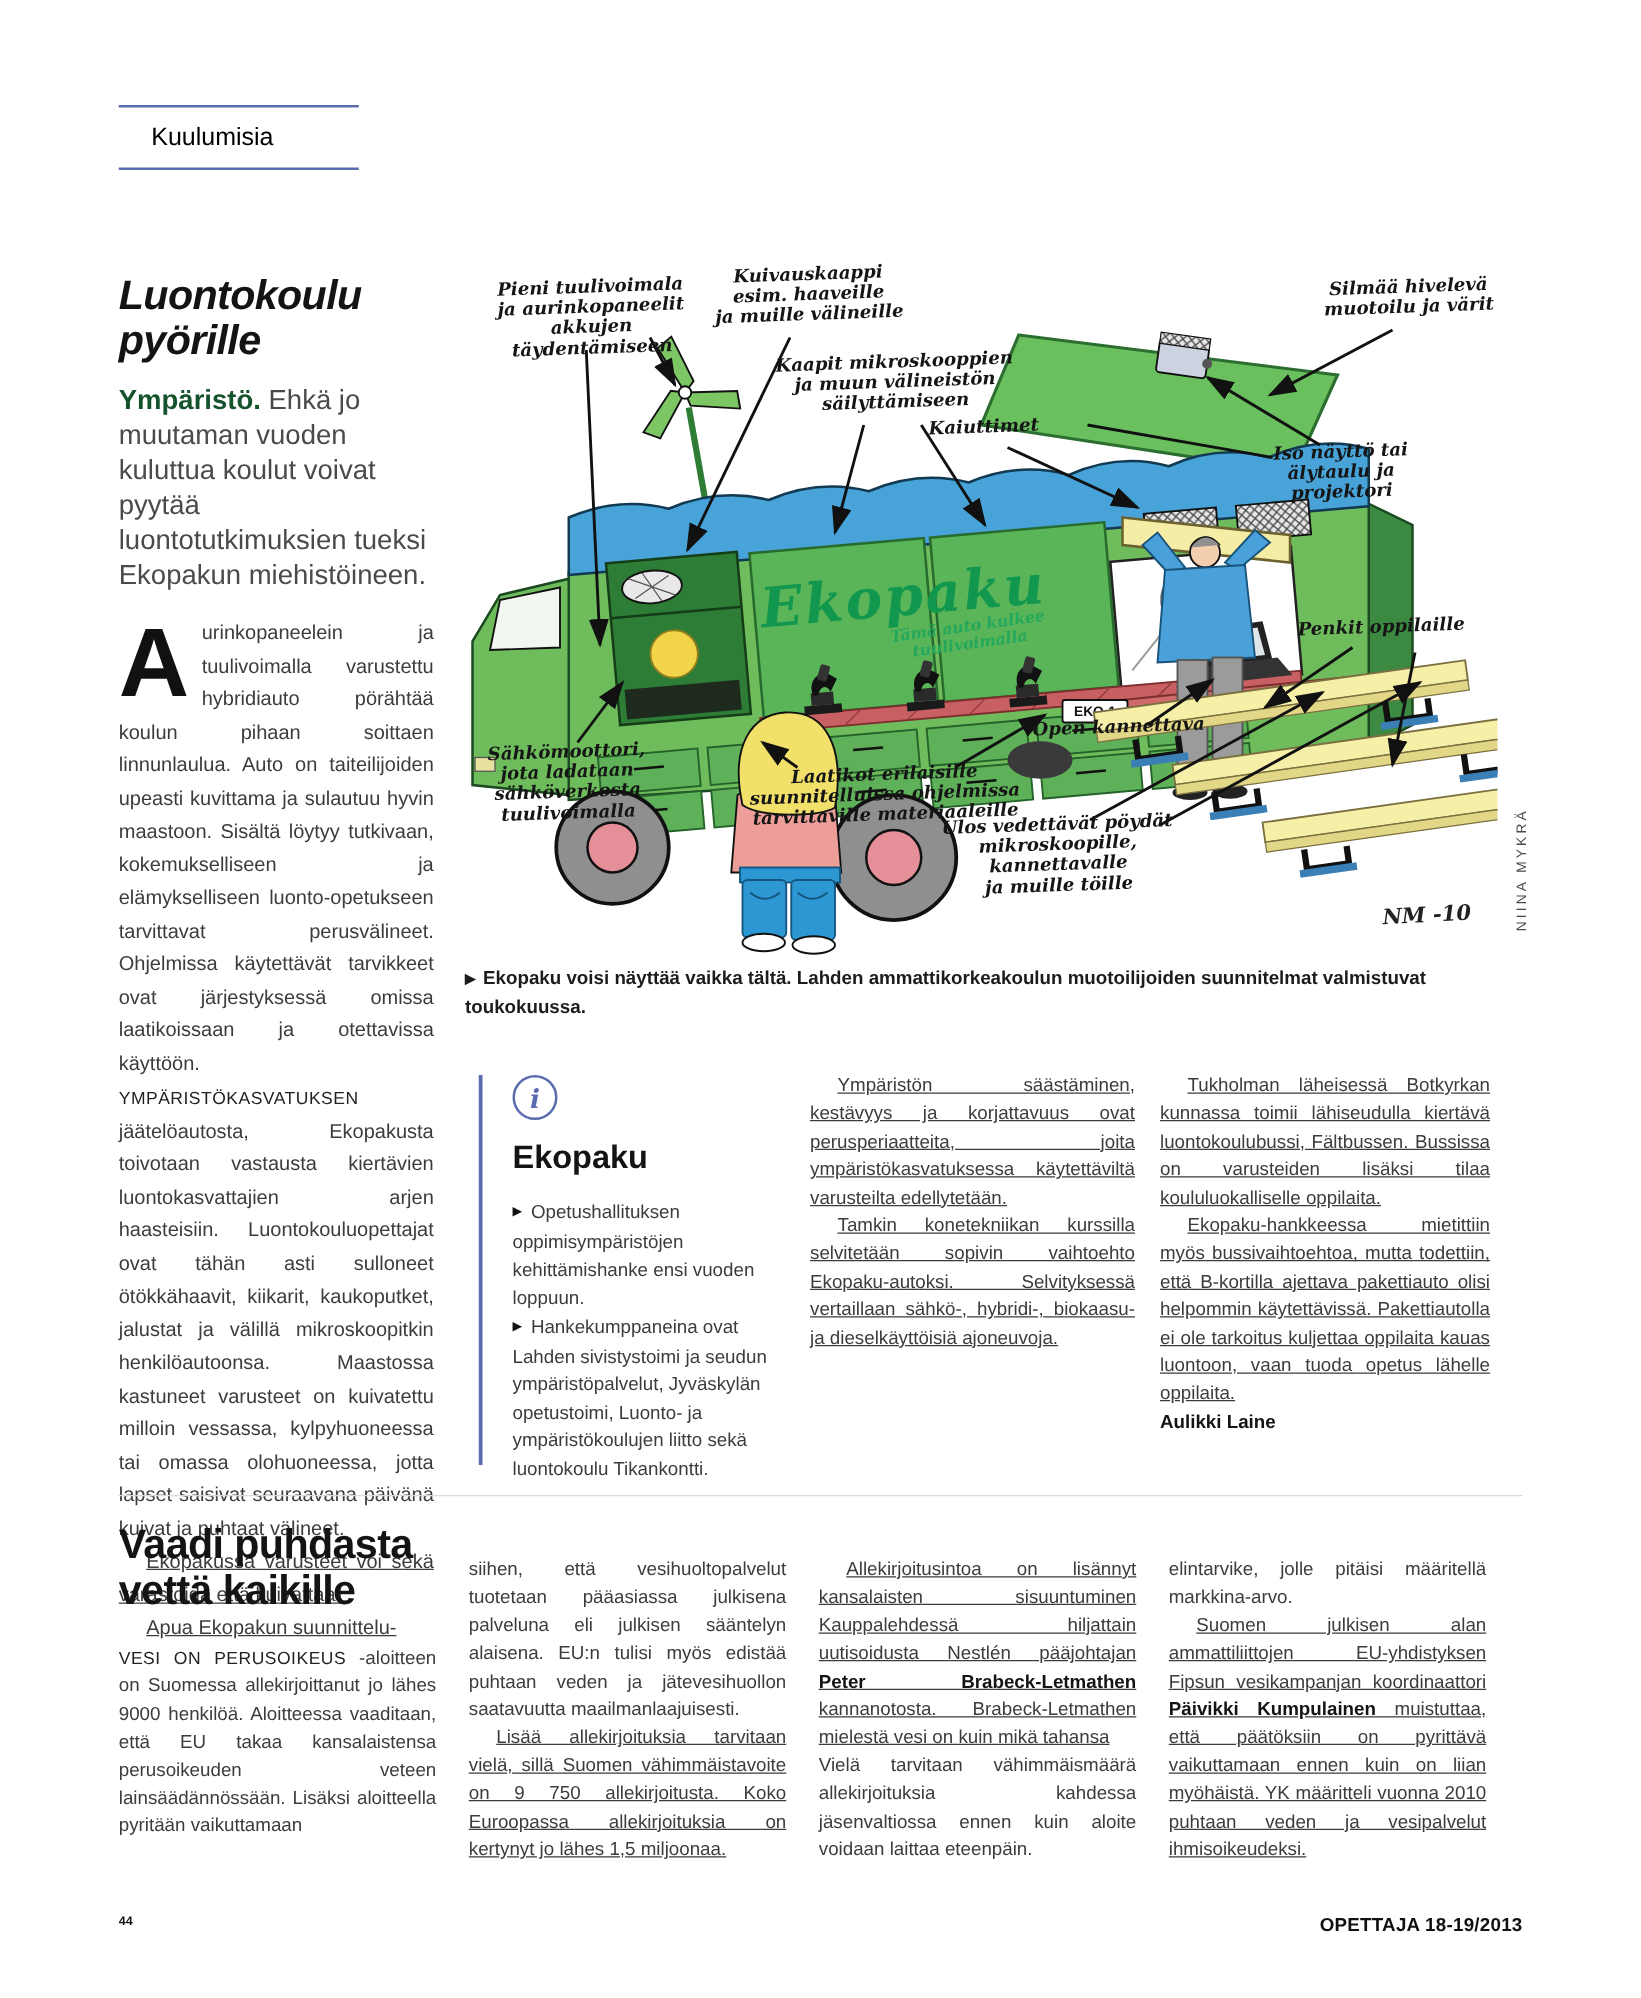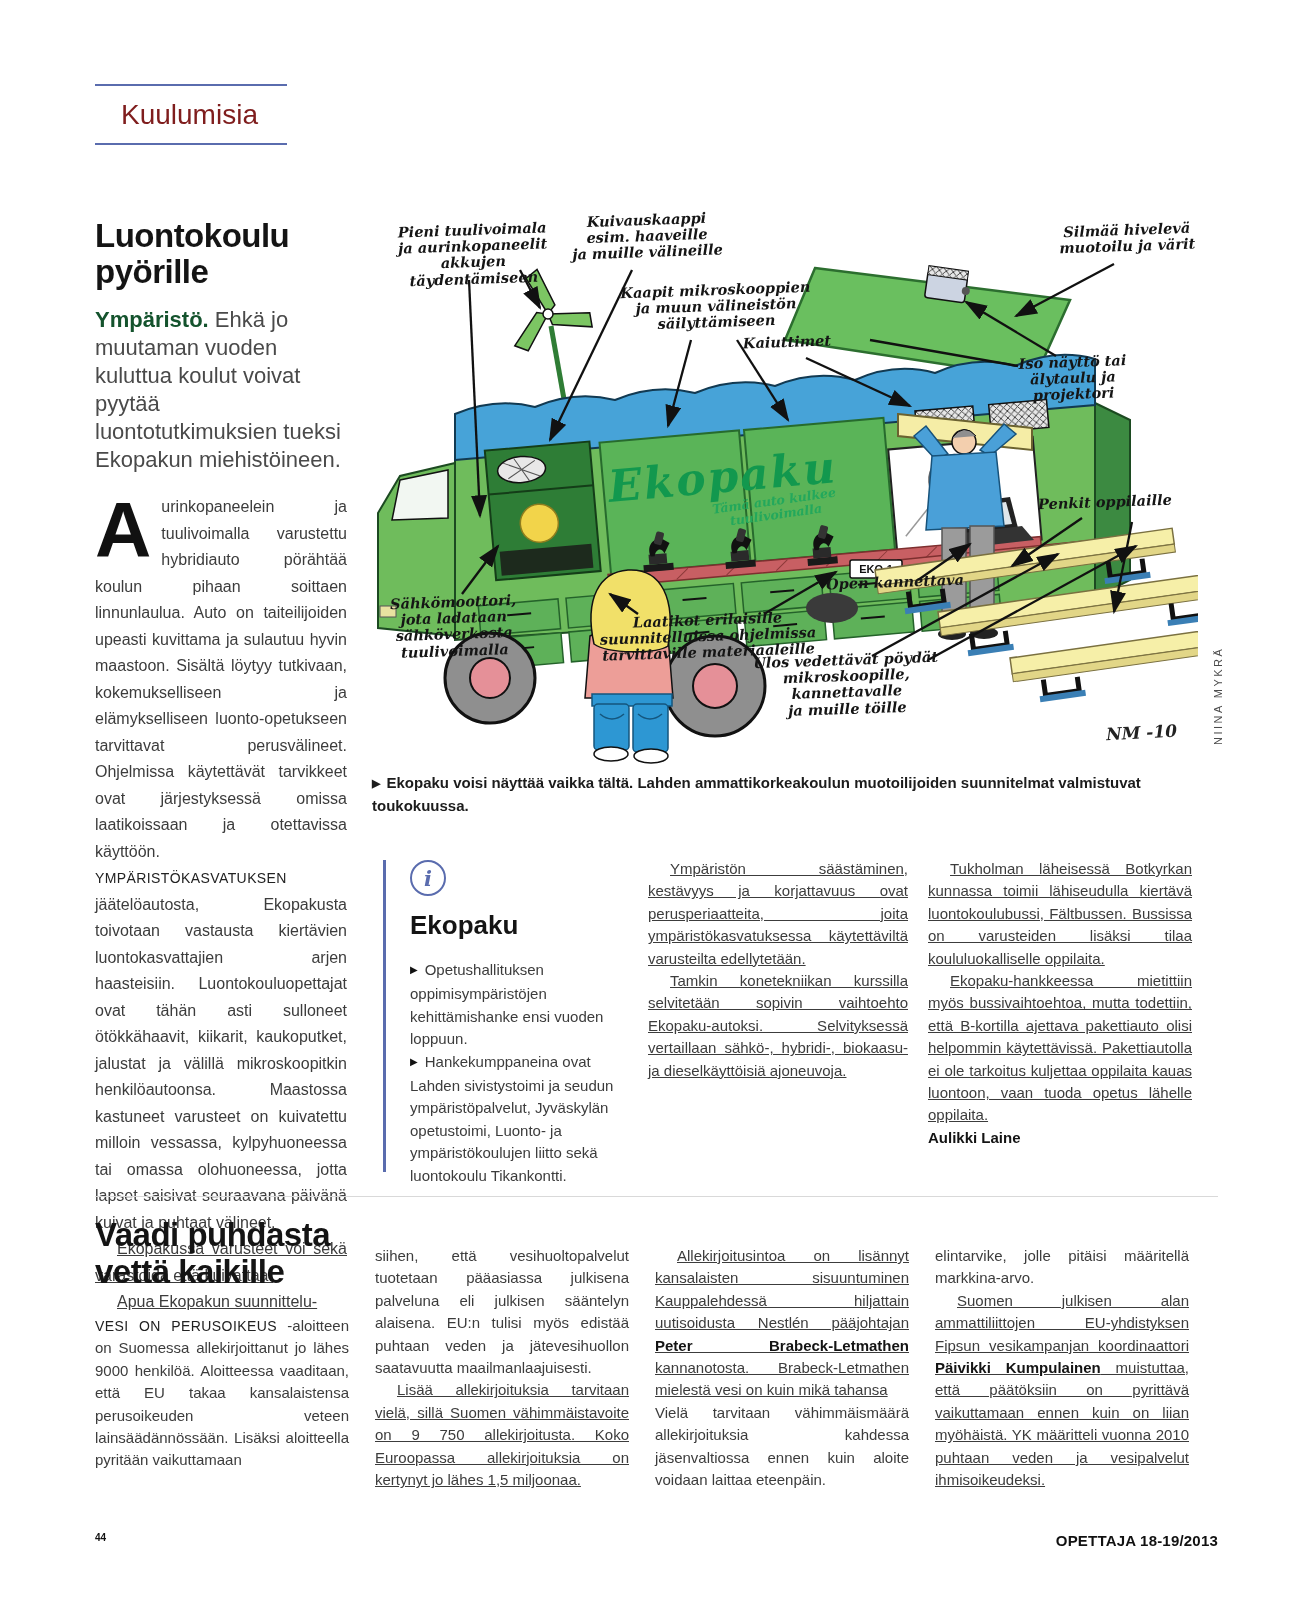--- a/index.html
+++ b/index.html
@@ -4,25 +4,25 @@
 <style>
   html,body{margin:0;padding:0;background:#ffffff;}
   #page{position:relative;width:1313px;height:1598px;background:#fff;overflow:hidden;
         font-family:"Liberation Sans",sans-serif;color:#3a3a3a;
         -webkit-hyphens:auto;hyphens:auto;}
   [data-interactable]{box-sizing:border-box;}
 
   
   .section-head{position:absolute;left:95px;top:84px;width:192px;
     border-top:2px solid #5a6cae;border-bottom:2px solid #5a6cae;
-    padding:13px 0 12px 26px;color:#7f1d1d;font-size:28px;font-weight:400;}
+    padding:13px 0 12px 26px;color:#000000;font-size:20px;font-weight:400;}
 
   
   .a1col1{position:absolute;left:95px;top:218px;width:252px;}
-  .a1title{font-size:33px;line-height:36px;font-weight:bold;color:#141414;letter-spacing:-0.5px;margin:0;}
+  .a1title{font-size:33px;line-height:36px;font-weight:bold;color:#141414;letter-spacing:-0.5px;margin:0;font-style:italic;}
   .a1lead{margin-top:16px;font-size:22px;line-height:28px;color:#4a4a4a;}
   .kicker{font-weight:bold;color:#14532d;}
   .a1body{margin-top:20px;font-size:16px;line-height:26.5px;text-align:justify;color:#3c3c3c;}
   .dropcap{float:left;font-size:78px;line-height:60px;font-weight:bold;color:#111;padding:6px 10px 0 0;}
   .para{margin:0;}
   .para + .para{margin-top:0;}
   .gap-before{margin-top:15px;}
   .indent{text-indent:22px;text-decoration:underline;}
   .leadin{font-weight:normal;font-size:14px;letter-spacing:0.4px;color:#222;}
 

